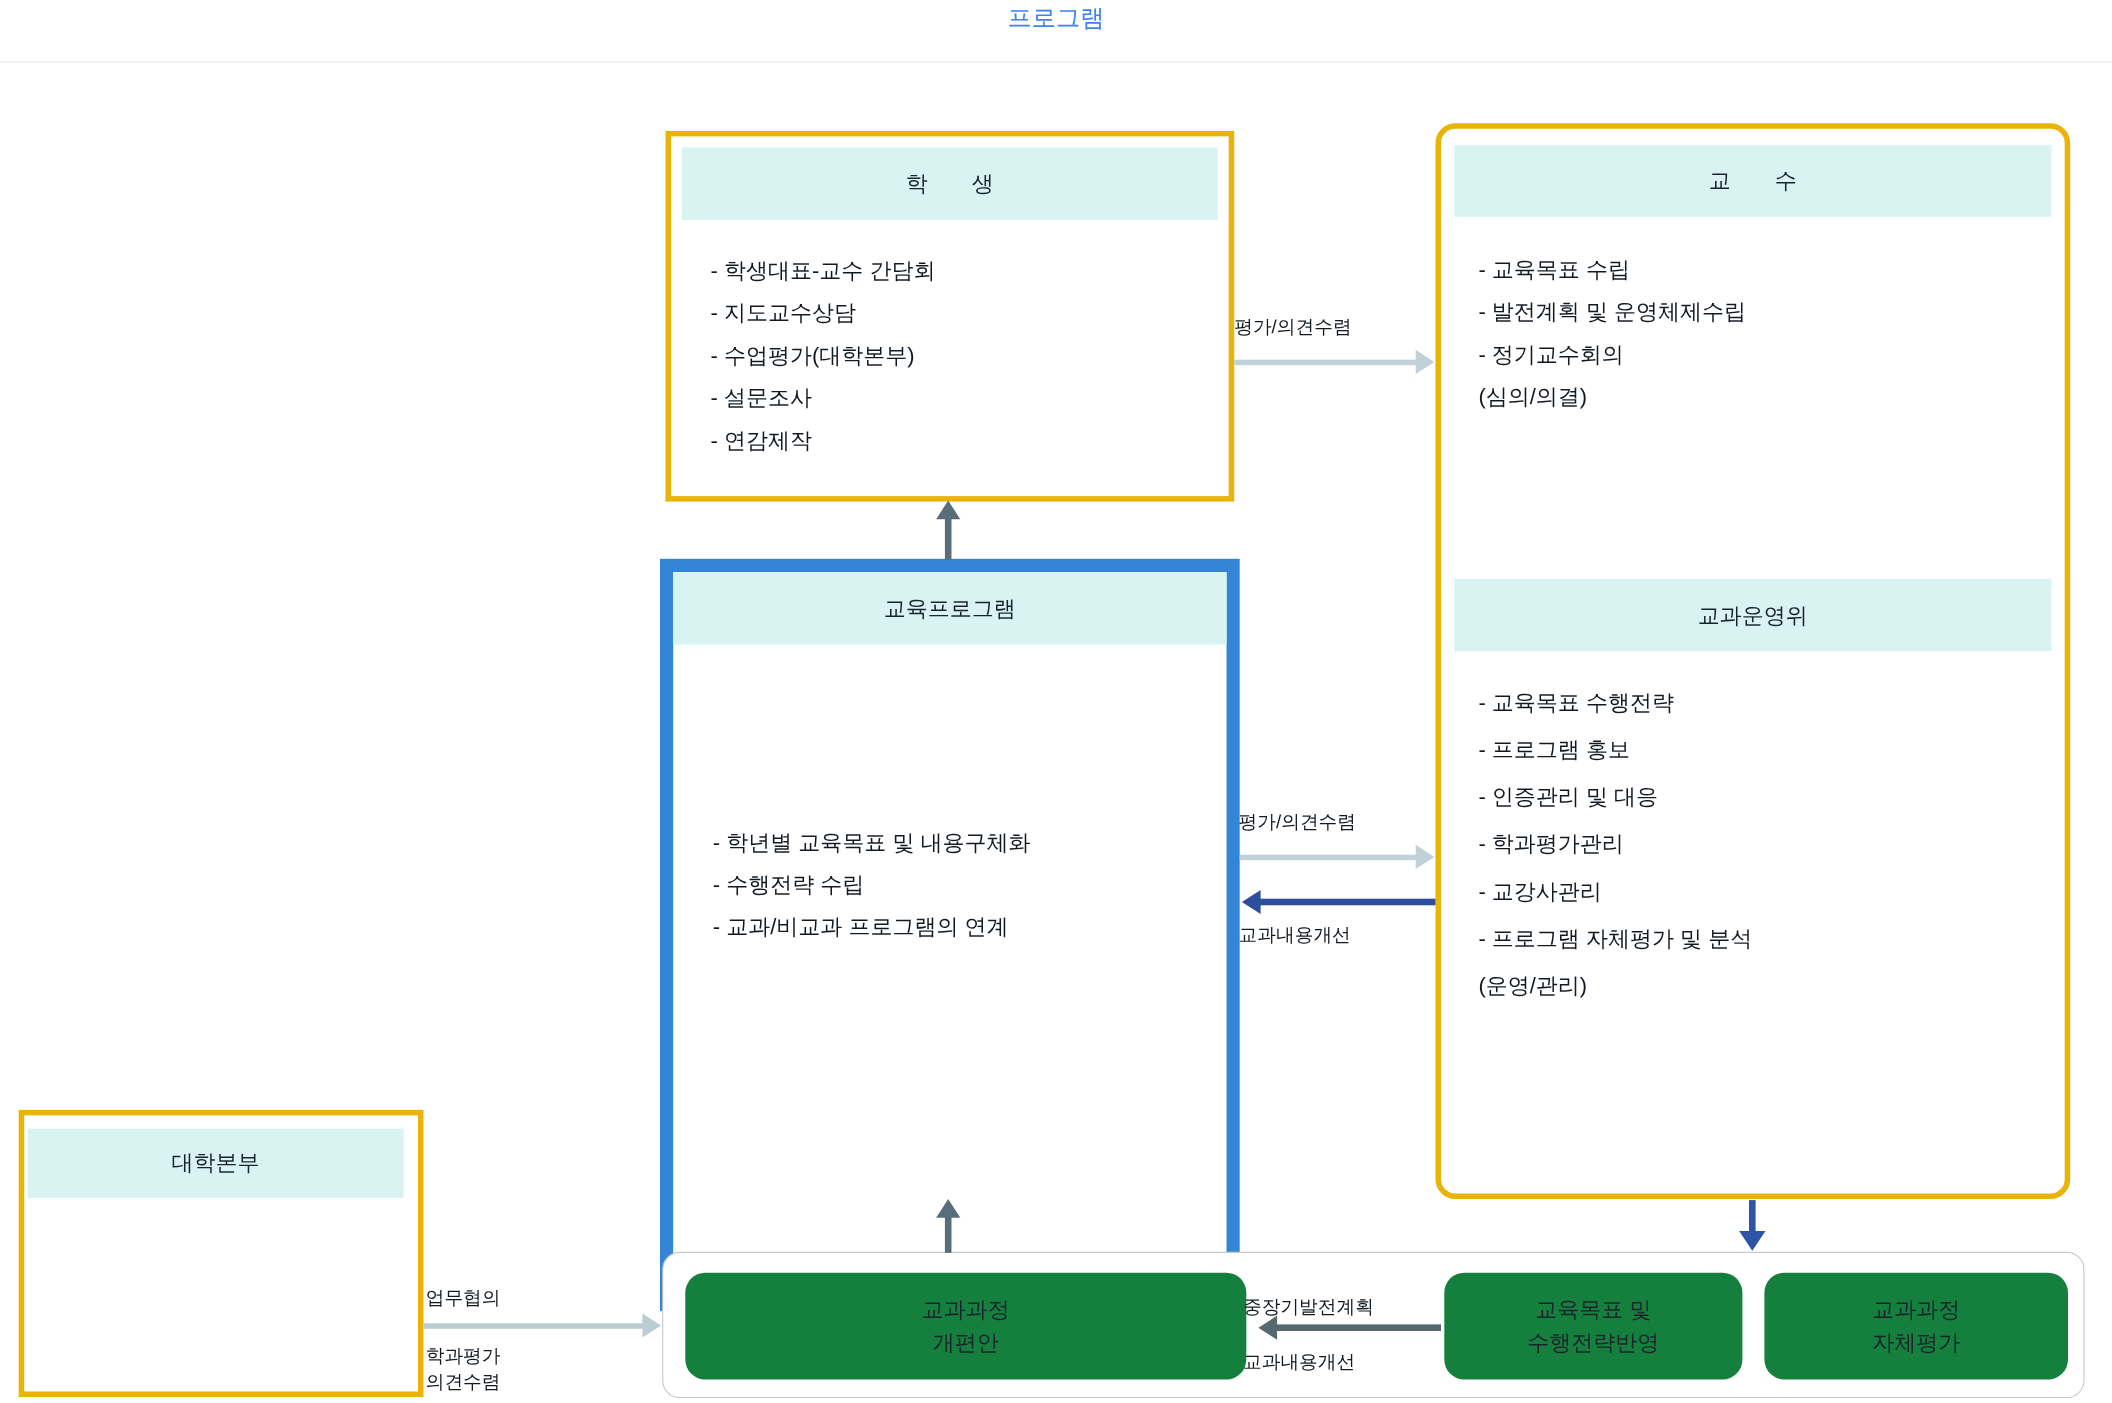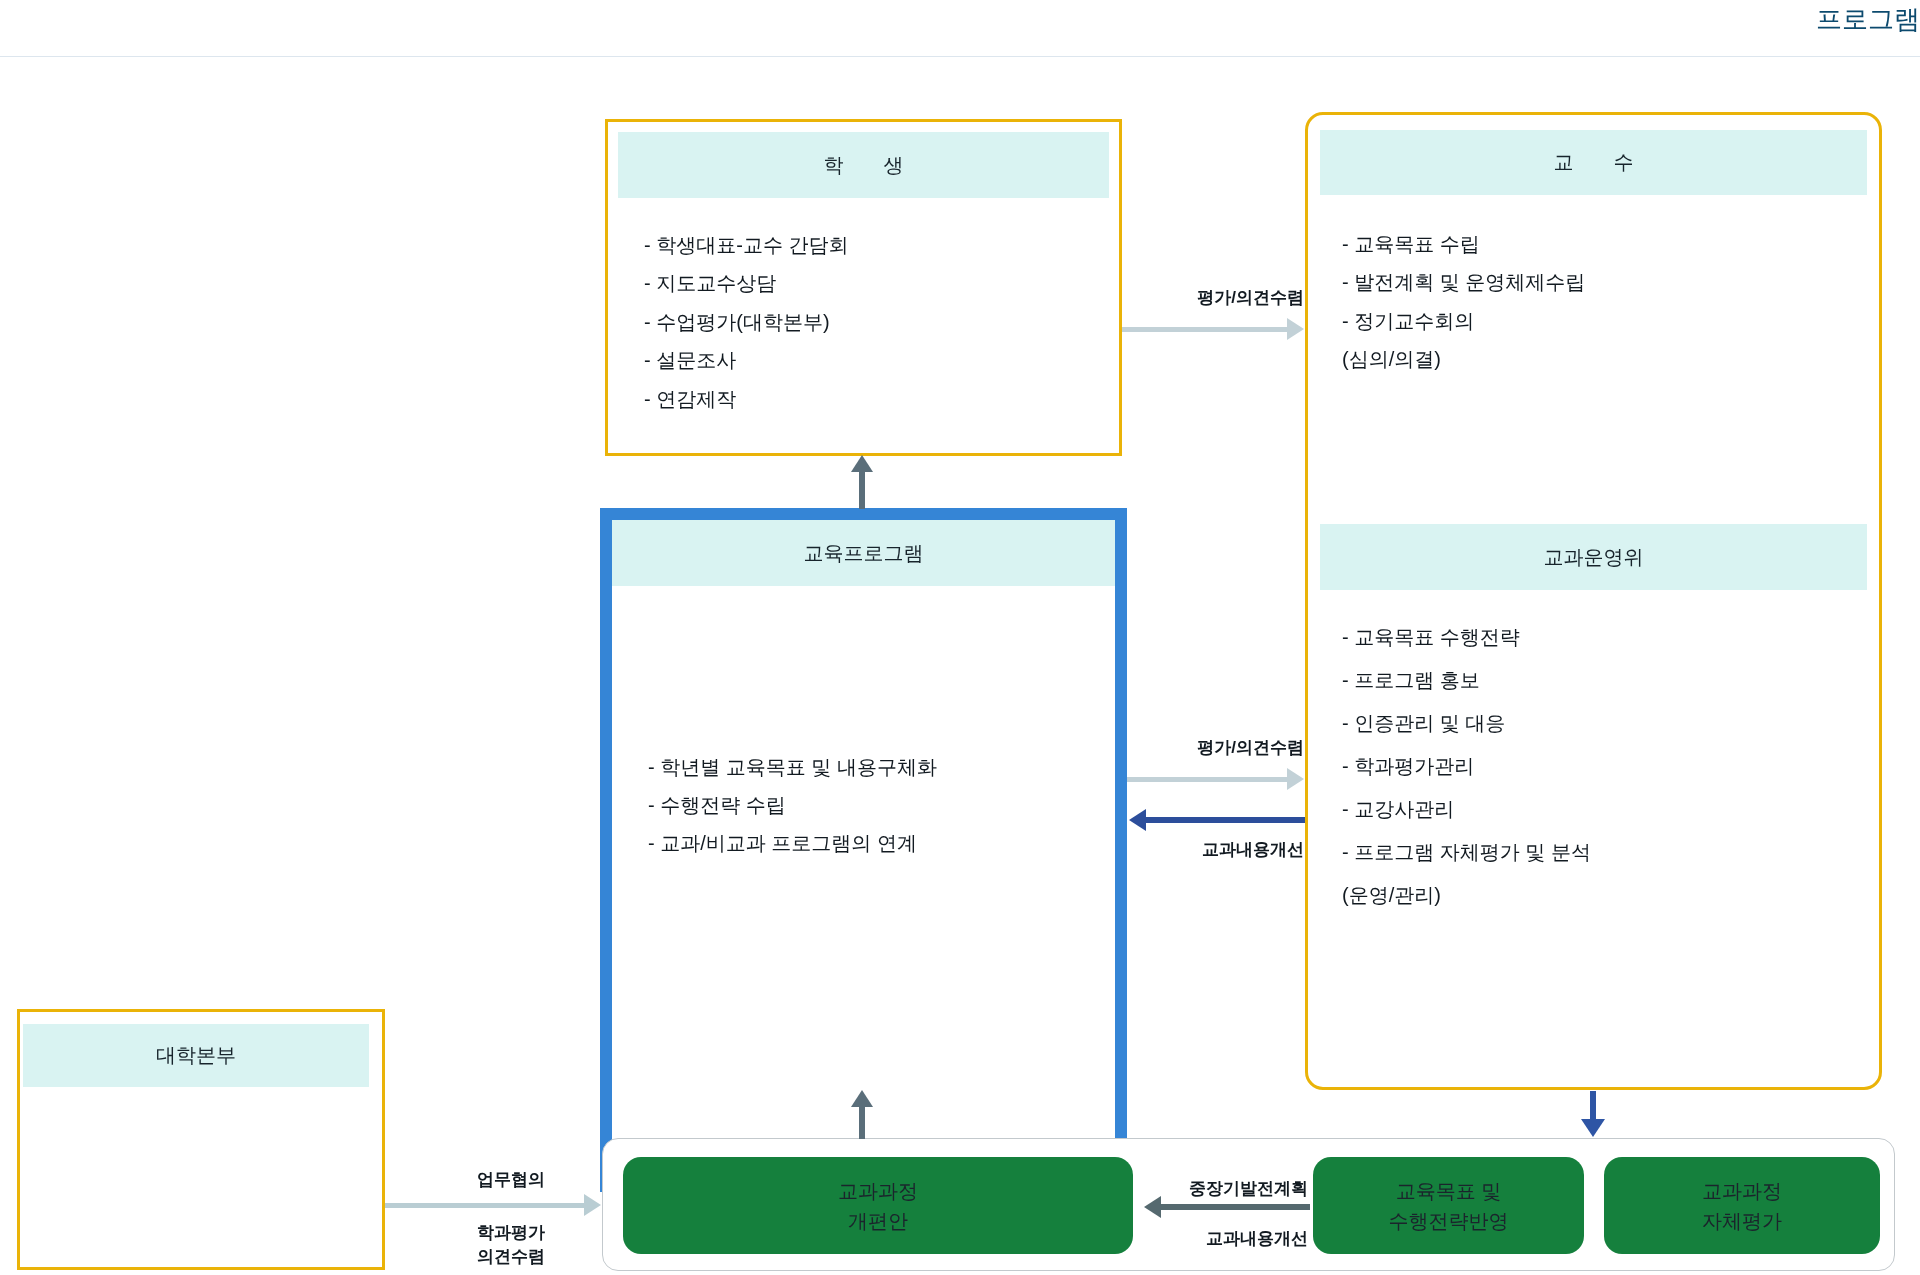--- a/index.html
+++ b/index.html
@@ -1,26 +1,26 @@
 <!DOCTYPE html>
 <html><head>
 <meta charset="utf-8">
 <style>
   html,body { margin:0; padding:0; background:#fff; }
   #canvas {
     position:relative; width:1920px; height:1275px; background:#ffffff;
     font-family:"Liberation Sans", sans-serif; color:#121a21; overflow:hidden;
   }
   #page-title {
-    position:absolute; top:2px; left:0; width:100%; text-align:right;
-    font-size:26px; font-weight:500; color:#0c4a6e;
+    position:absolute; top:2px; left:0; width:100%; text-align:center;
+    font-size:22px; font-weight:500; color:#3b82f6;
   }
   #top-divider { position:absolute; top:56px; left:0; width:100%; height:1px; background:#dde6ee; }
 
-  .box { position:absolute; background:#fff; border:3px solid #eab308; box-sizing:border-box; }
+  .box { position:absolute; background:#fff; border:5px solid #eab308; box-sizing:border-box; }
   .band {
     position:absolute; background:#d9f3f2; display:flex; align-items:center; justify-content:center;
     font-size:20px; font-weight:500; color:#17242c; white-space:pre;
   }
   .items { position:absolute; font-size:20px; color:#121a21; }
   .items span { display:block; white-space:pre; }
 
   #student-box { left:605px; top:119px; width:517px; height:337px; }
   #student-band { left:10px; right:10px; top:10px; height:66px; }
   #student-items { left:36px; top:104px; line-height:38.4px; }
@@ -70,21 +70,21 @@
   
   #a6-head { left:1129px; top:809px; border-top:11px solid transparent; border-bottom:11px solid transparent; border-right:17px solid #2c4e9b; }
   #a6-stem { left:1145px; top:817px; width:160px; height:6px; background:#2c4e9b; }
   
   #a7-stem { left:385px; top:1203px; width:200px; height:5px; background:#b9cdd3; }
   #a7-head { left:584px; top:1194px; border-top:11px solid transparent; border-bottom:11px solid transparent; border-left:17px solid #b9cdd3; }
   
   #a8-head { left:1144px; top:1196px; border-top:11px solid transparent; border-bottom:11px solid transparent; border-right:17px solid #55696f; }
   #a8-stem { left:1160px; top:1204px; width:150px; height:6px; background:#55696f; }
 
-  .albl { position:absolute; font-size:17px; text-align:right; color:#121a21; white-space:pre-line;font-weight:bold; }
+  .albl { position:absolute; font-size:17px; text-align:left; color:#121a21; white-space:pre-line; }
   #lbl-eval-top       { left:1122px; width:182px; top:286px; }
   #lbl-eval-mid       { left:1126px; width:178px; top:736px; }
   #lbl-improve-mid    { left:1126px; width:178px; top:838px; }
   #lbl-coop           { left:387px;  width:158px; top:1168px; }
   #lbl-dept-eval      { left:387px;  width:158px; top:1221px; line-height:24px; }
   #lbl-midterm        { left:1130px; width:178px; top:1177px; }
   #lbl-improve-bottom { left:1130px; width:178px; top:1227px; }
 </style>
 </head>
 <body>

